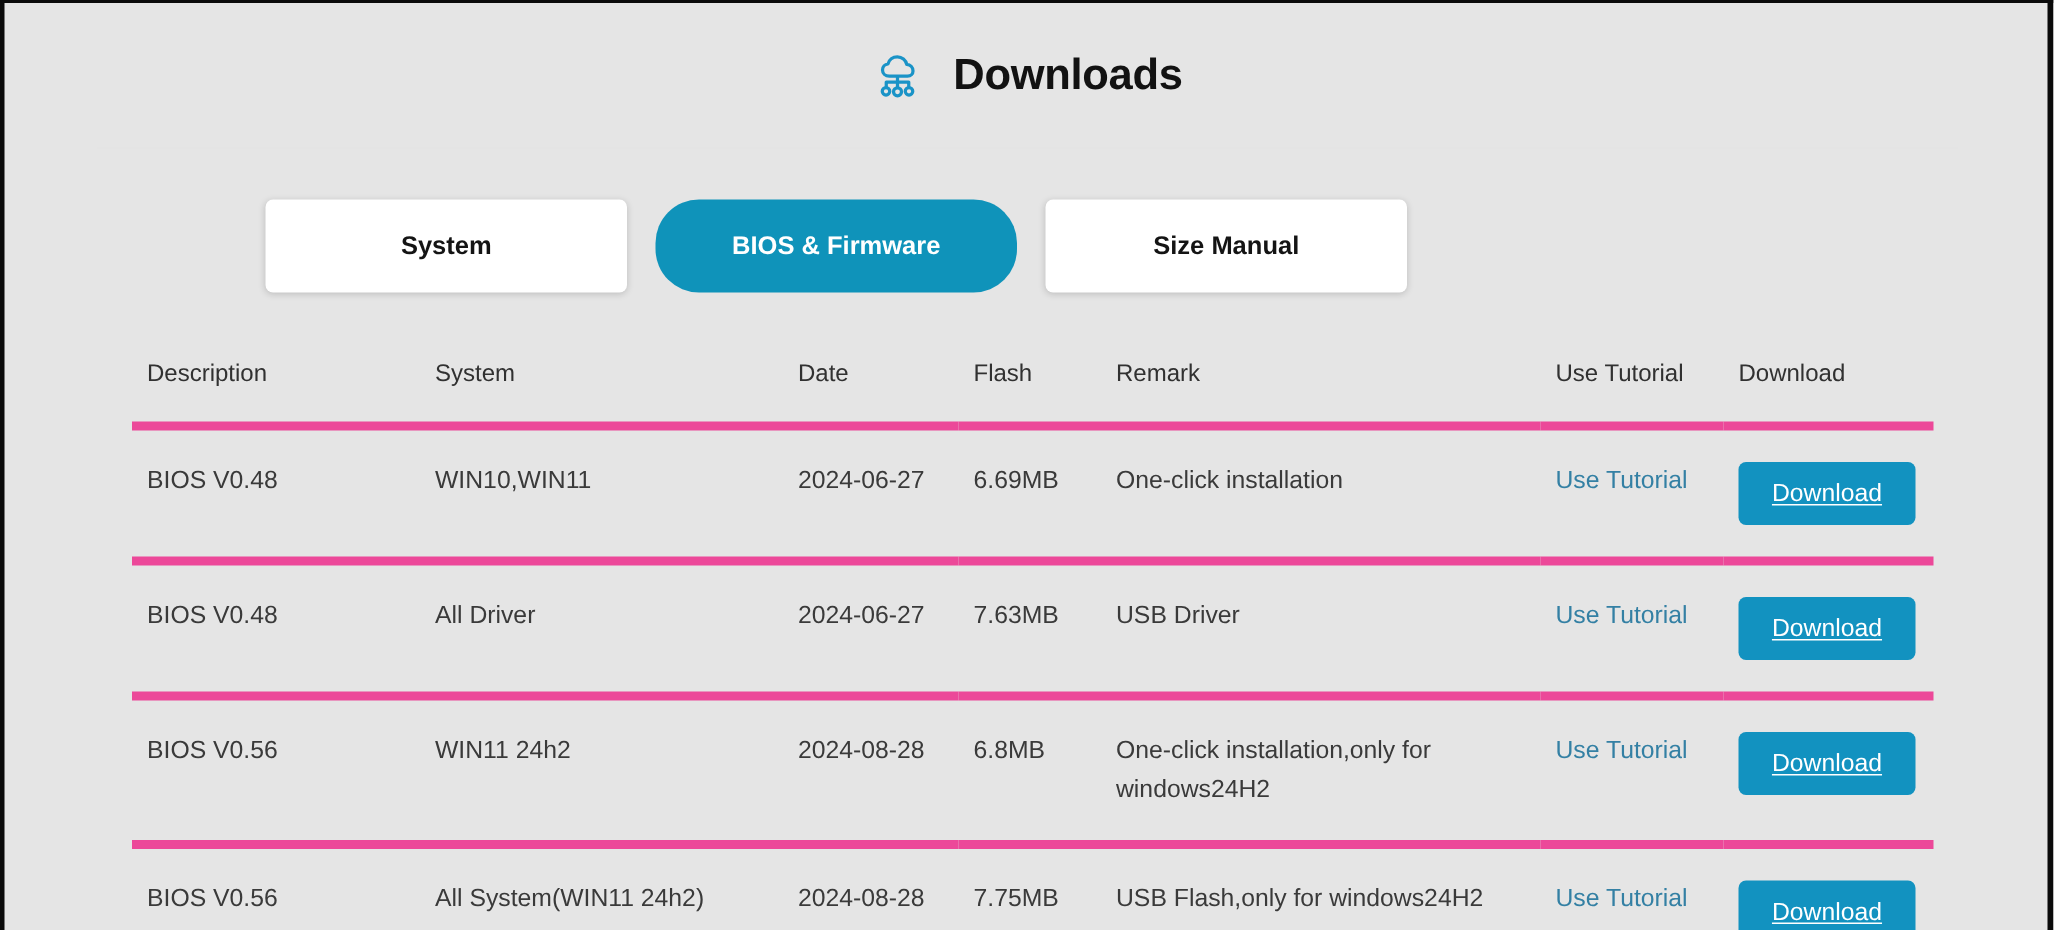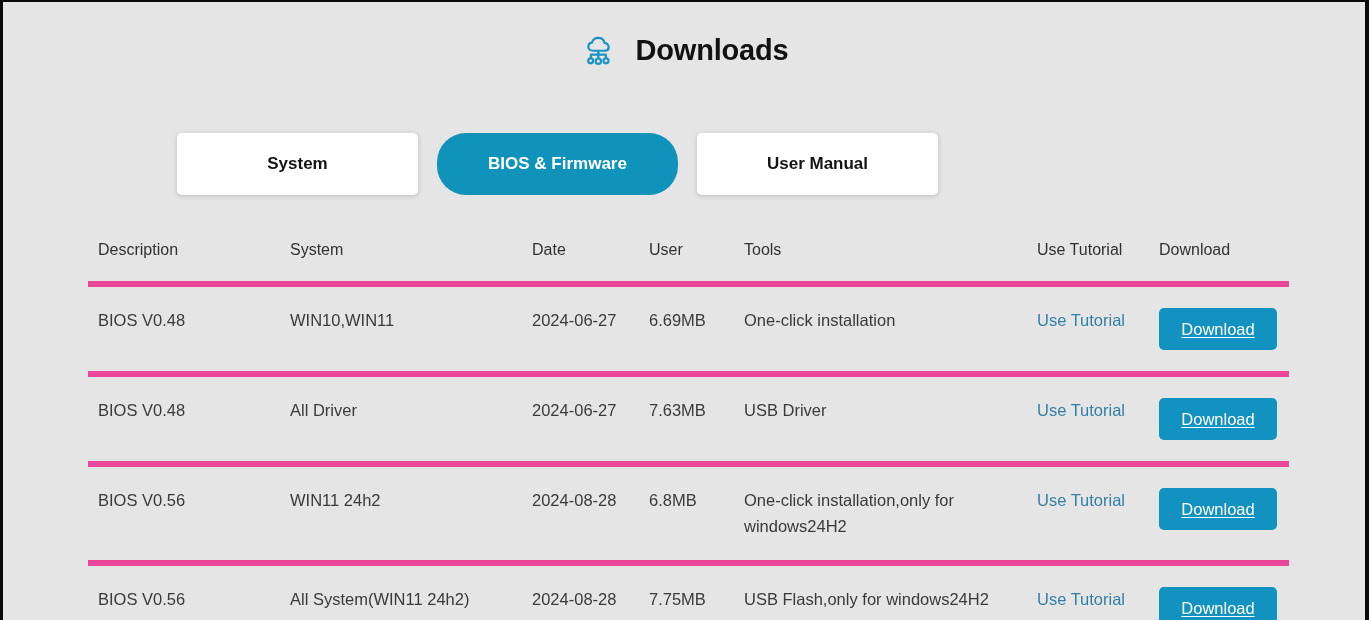--- a/index.html
+++ b/index.html
@@ -184,42 +184,42 @@
   <div class="header-divider"></div>
 
   <div class="tab-strip">
     <div class="tab">
       <span>System</span>
     </div>
     <div class="tab active">
       <span>BIOS &amp; Firmware</span>
     </div>
     <div class="tab">
-      <span>User Manual</span>
+      <span>Size Manual</span>
     </div>
   </div>
 
   <div class="table-wrap">
     <table class="dl-table">
       <colgroup>
         <col class="c-desc">
           <col class="c-system">
           <col class="c-date">
           <col class="c-size">
         <col class="c-remark">
           <col class="c-tut">
           <col class="c-dl">
       </colgroup>
       <thead>
         <tr>
           <th>Description</th>
           <th>System</th>
           <th>Date</th>
-          <th>User</th>
-          <th>Tools</th>
+          <th>Flash</th>
+          <th>Remark</th>
           <th class="h-tutorial nowrap">Use Tutorial</th>
           <th class="h-download">Download</th>
         </tr>
       </thead>
       <tbody>
 
         <tr>
           <td>BIOS V0.48</td>
           <td>WIN10,WIN11</td>
           <td class="nowrap">2024-06-27</td>

